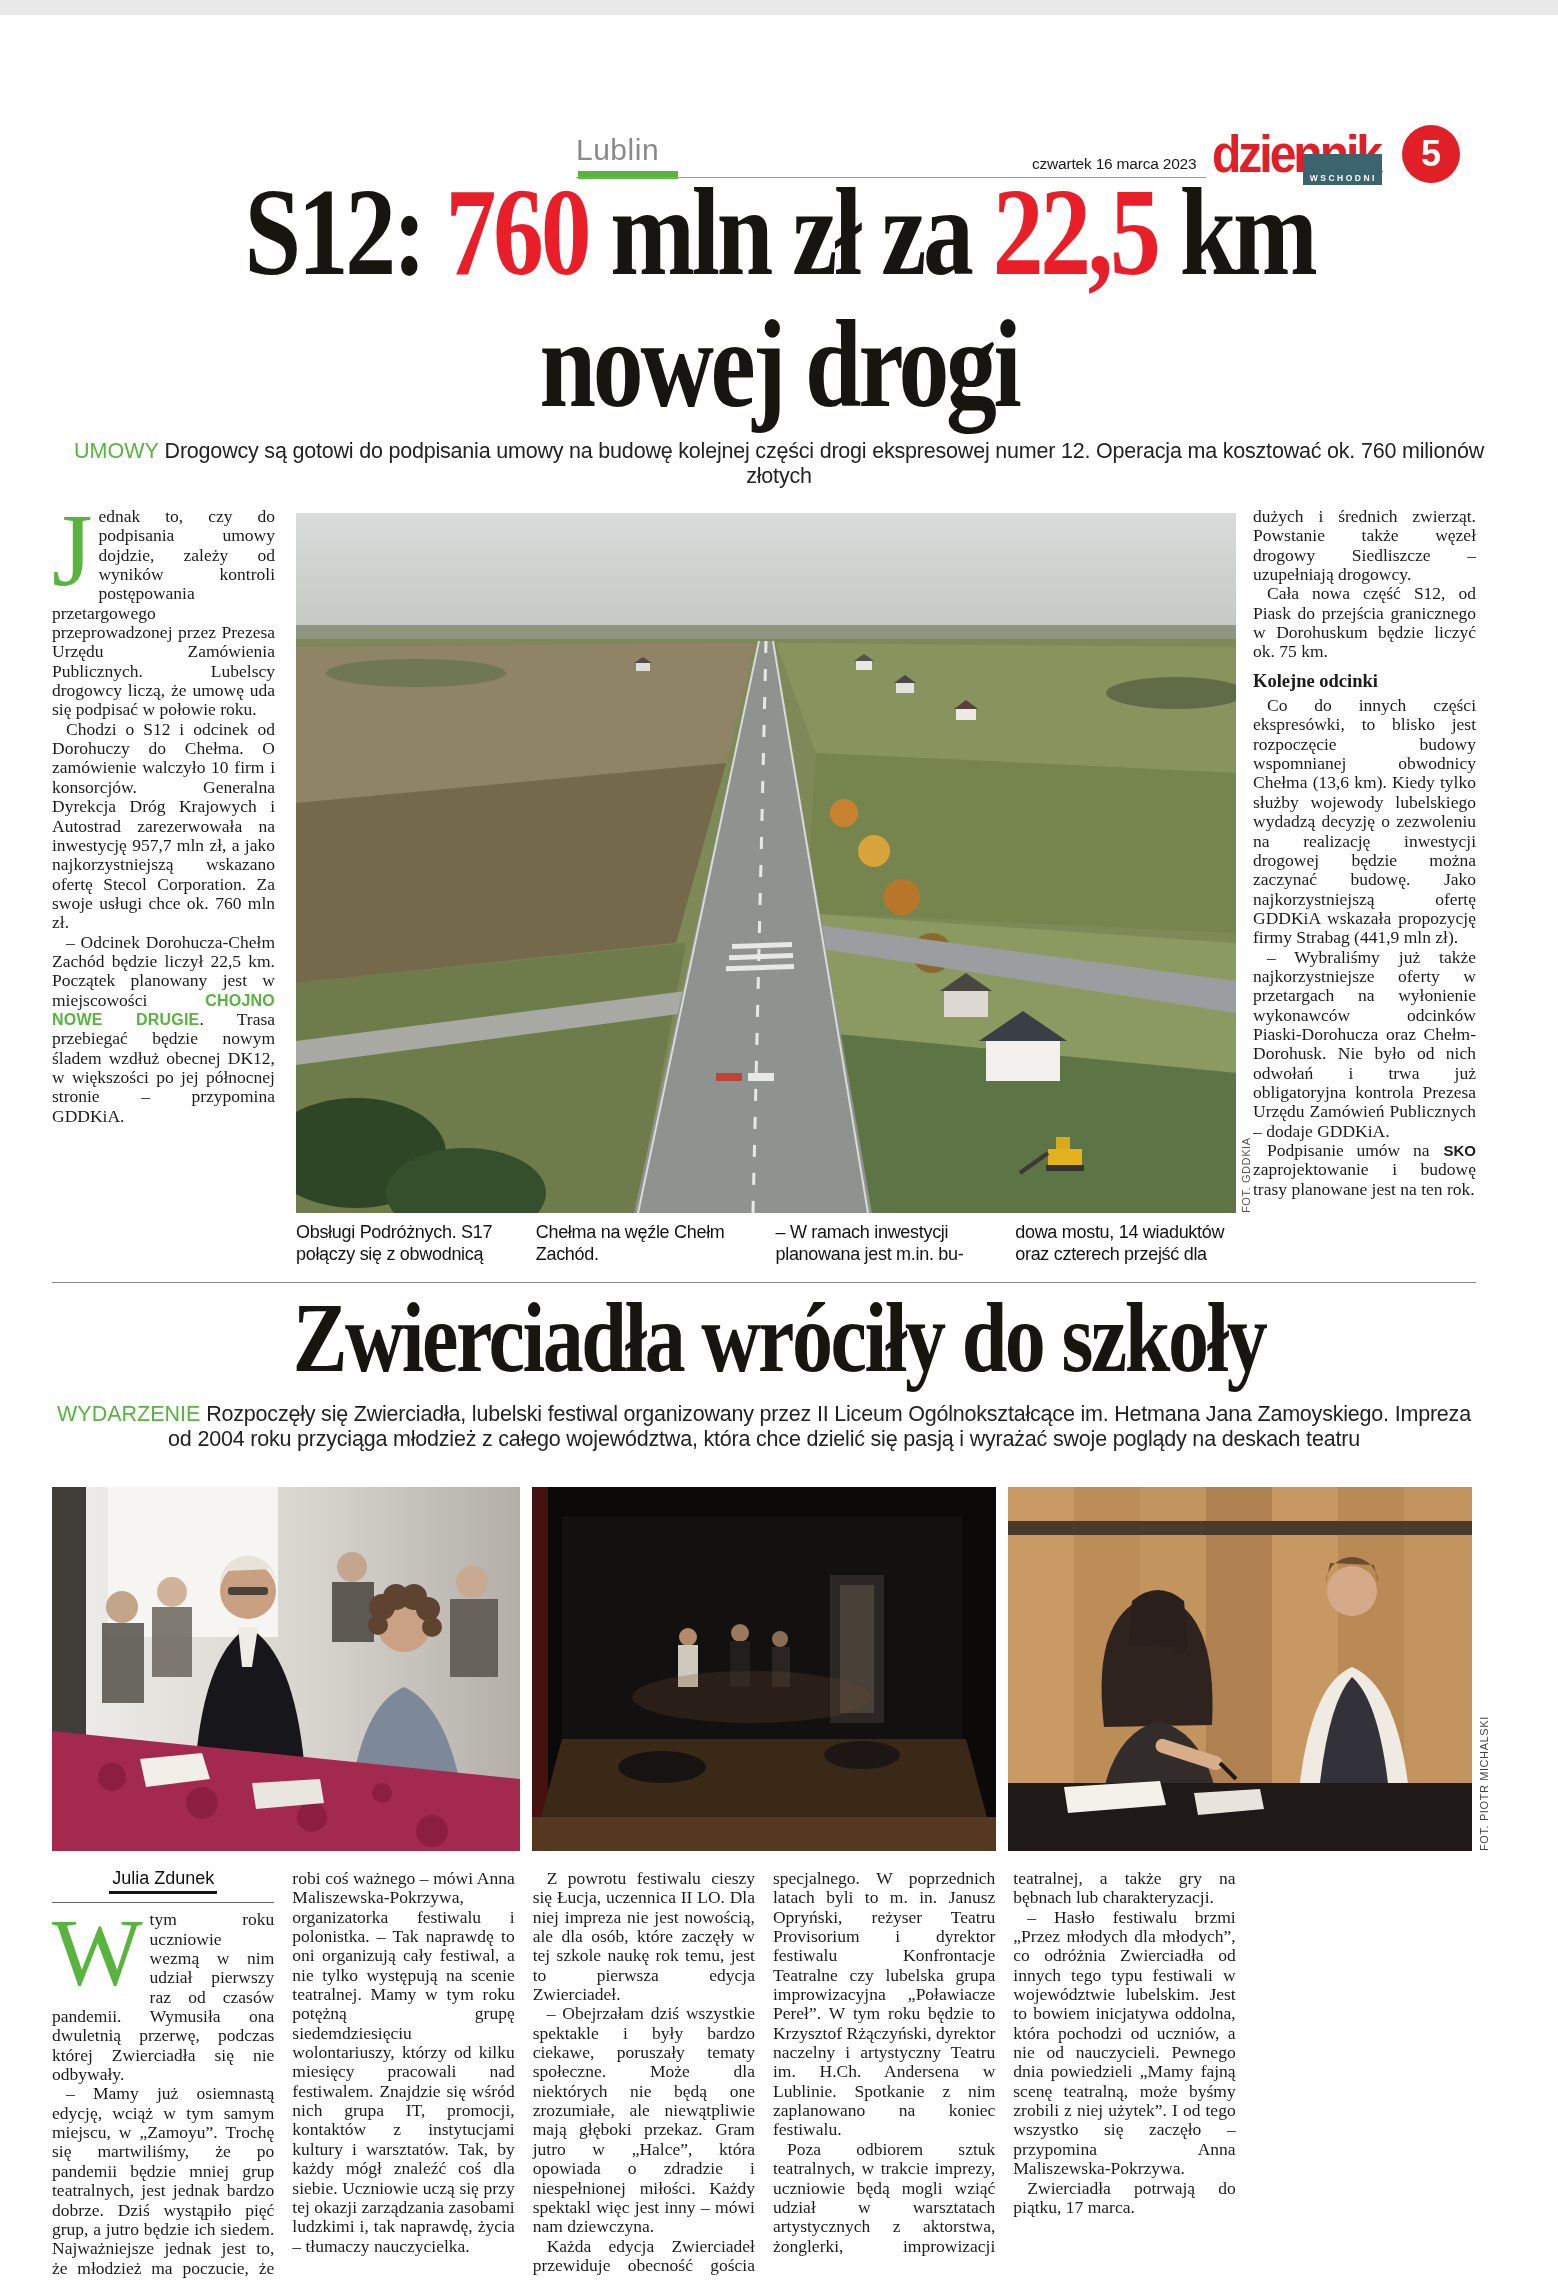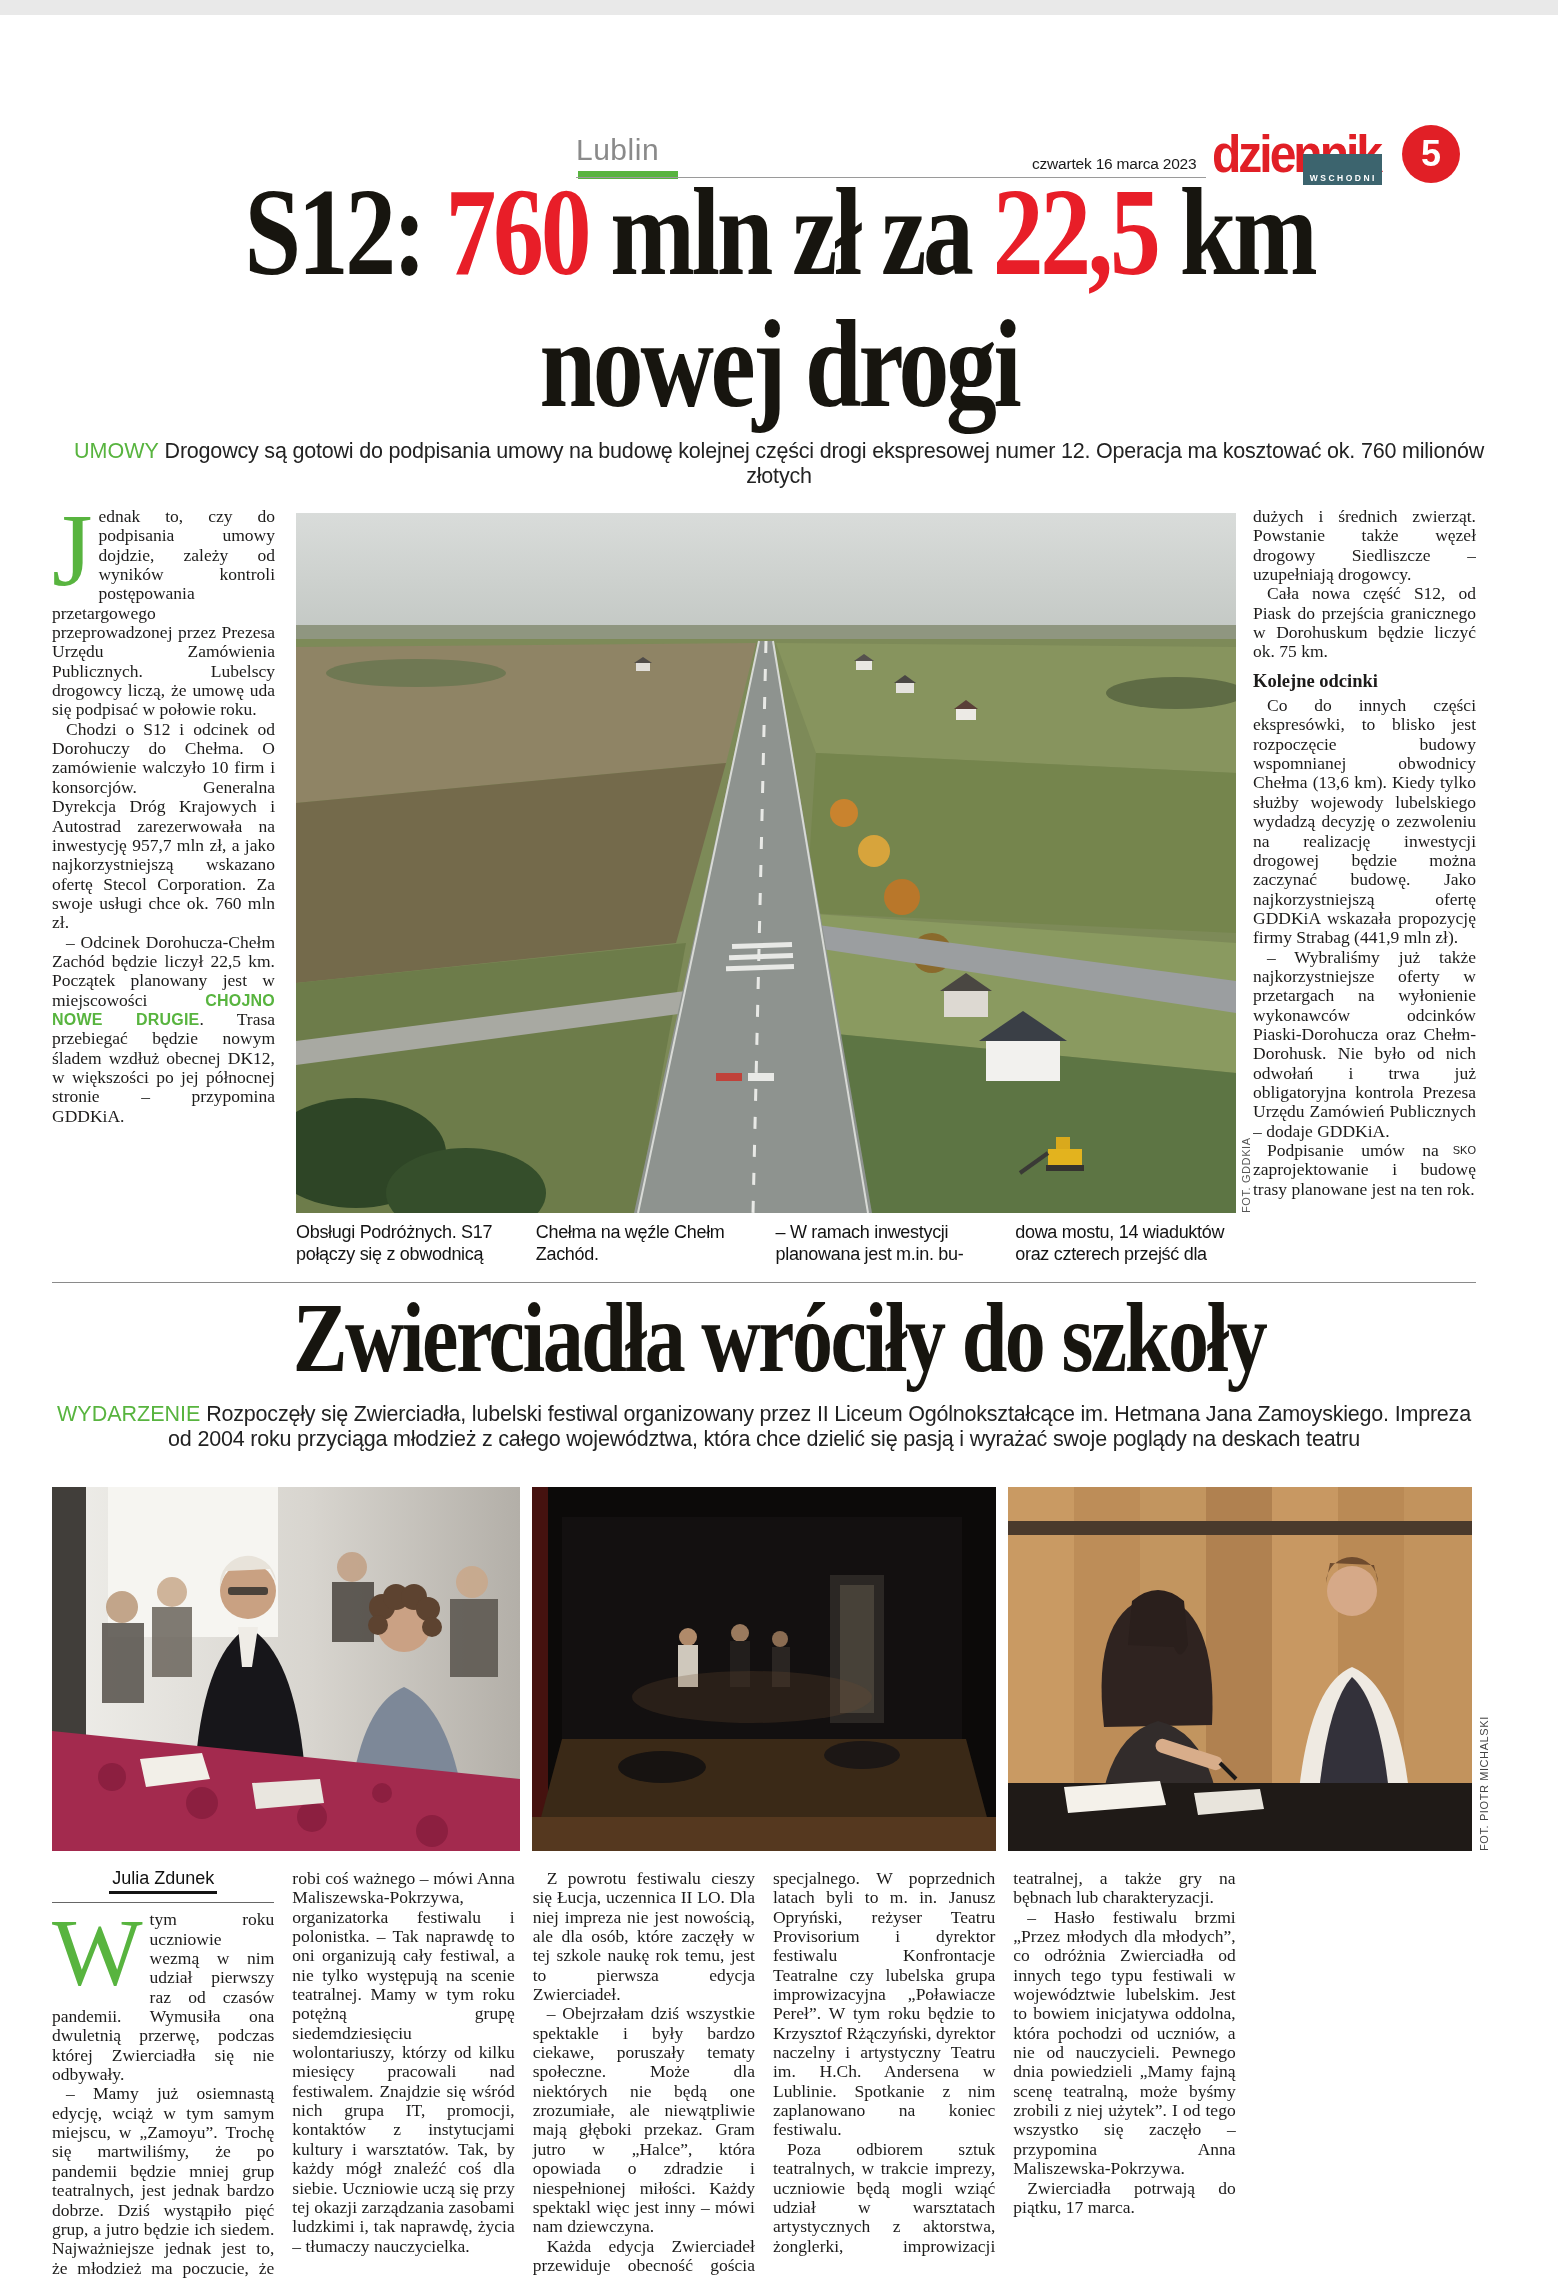--- a/index.html
+++ b/index.html
@@ -66,21 +66,21 @@
   .dropJ{ font-size:104px; line-height:82px; margin:2px 6px 0 0; }
   .greenb{
     color:#58b43f; font-weight:bold;
     font-family:"Liberation Sans", sans-serif; font-size:16px; letter-spacing:0.2px;
   }
 
   .colR{ position:absolute; left:1253px; top:492px; width:223px; height:778px; overflow:hidden; }
   .colR .subhead{
     font-weight:bold; font-size:18.5px; margin:10px 0 5px; text-indent:0; text-align:left;
   }
-  .sig{ float:right; font-family:"Liberation Sans", sans-serif; font-weight:normal; font-size:11px; }
+  .sig{ float:right; font-family:"Liberation Sans", sans-serif; font-weight:bold; font-size:15px; }
 
   .photo-main{ position:absolute; left:296px; top:498px; width:940px; height:700px; overflow:hidden; }
   .fot{
     position:absolute; font-family:"Liberation Sans", sans-serif; font-size:11px; color:#555;
     writing-mode:vertical-rl; transform:rotate(180deg); letter-spacing:0.6px; white-space:nowrap;
   }
   .fot1{ left:1240px; top:1076px; height:122px; }
   .fot2{ left:1478px; top:1636px; height:200px; color:#444; }
 
   .strip{ position:absolute; left:296px; top:1206px; width:942px; height:62px; display:flex; gap:17px; }

